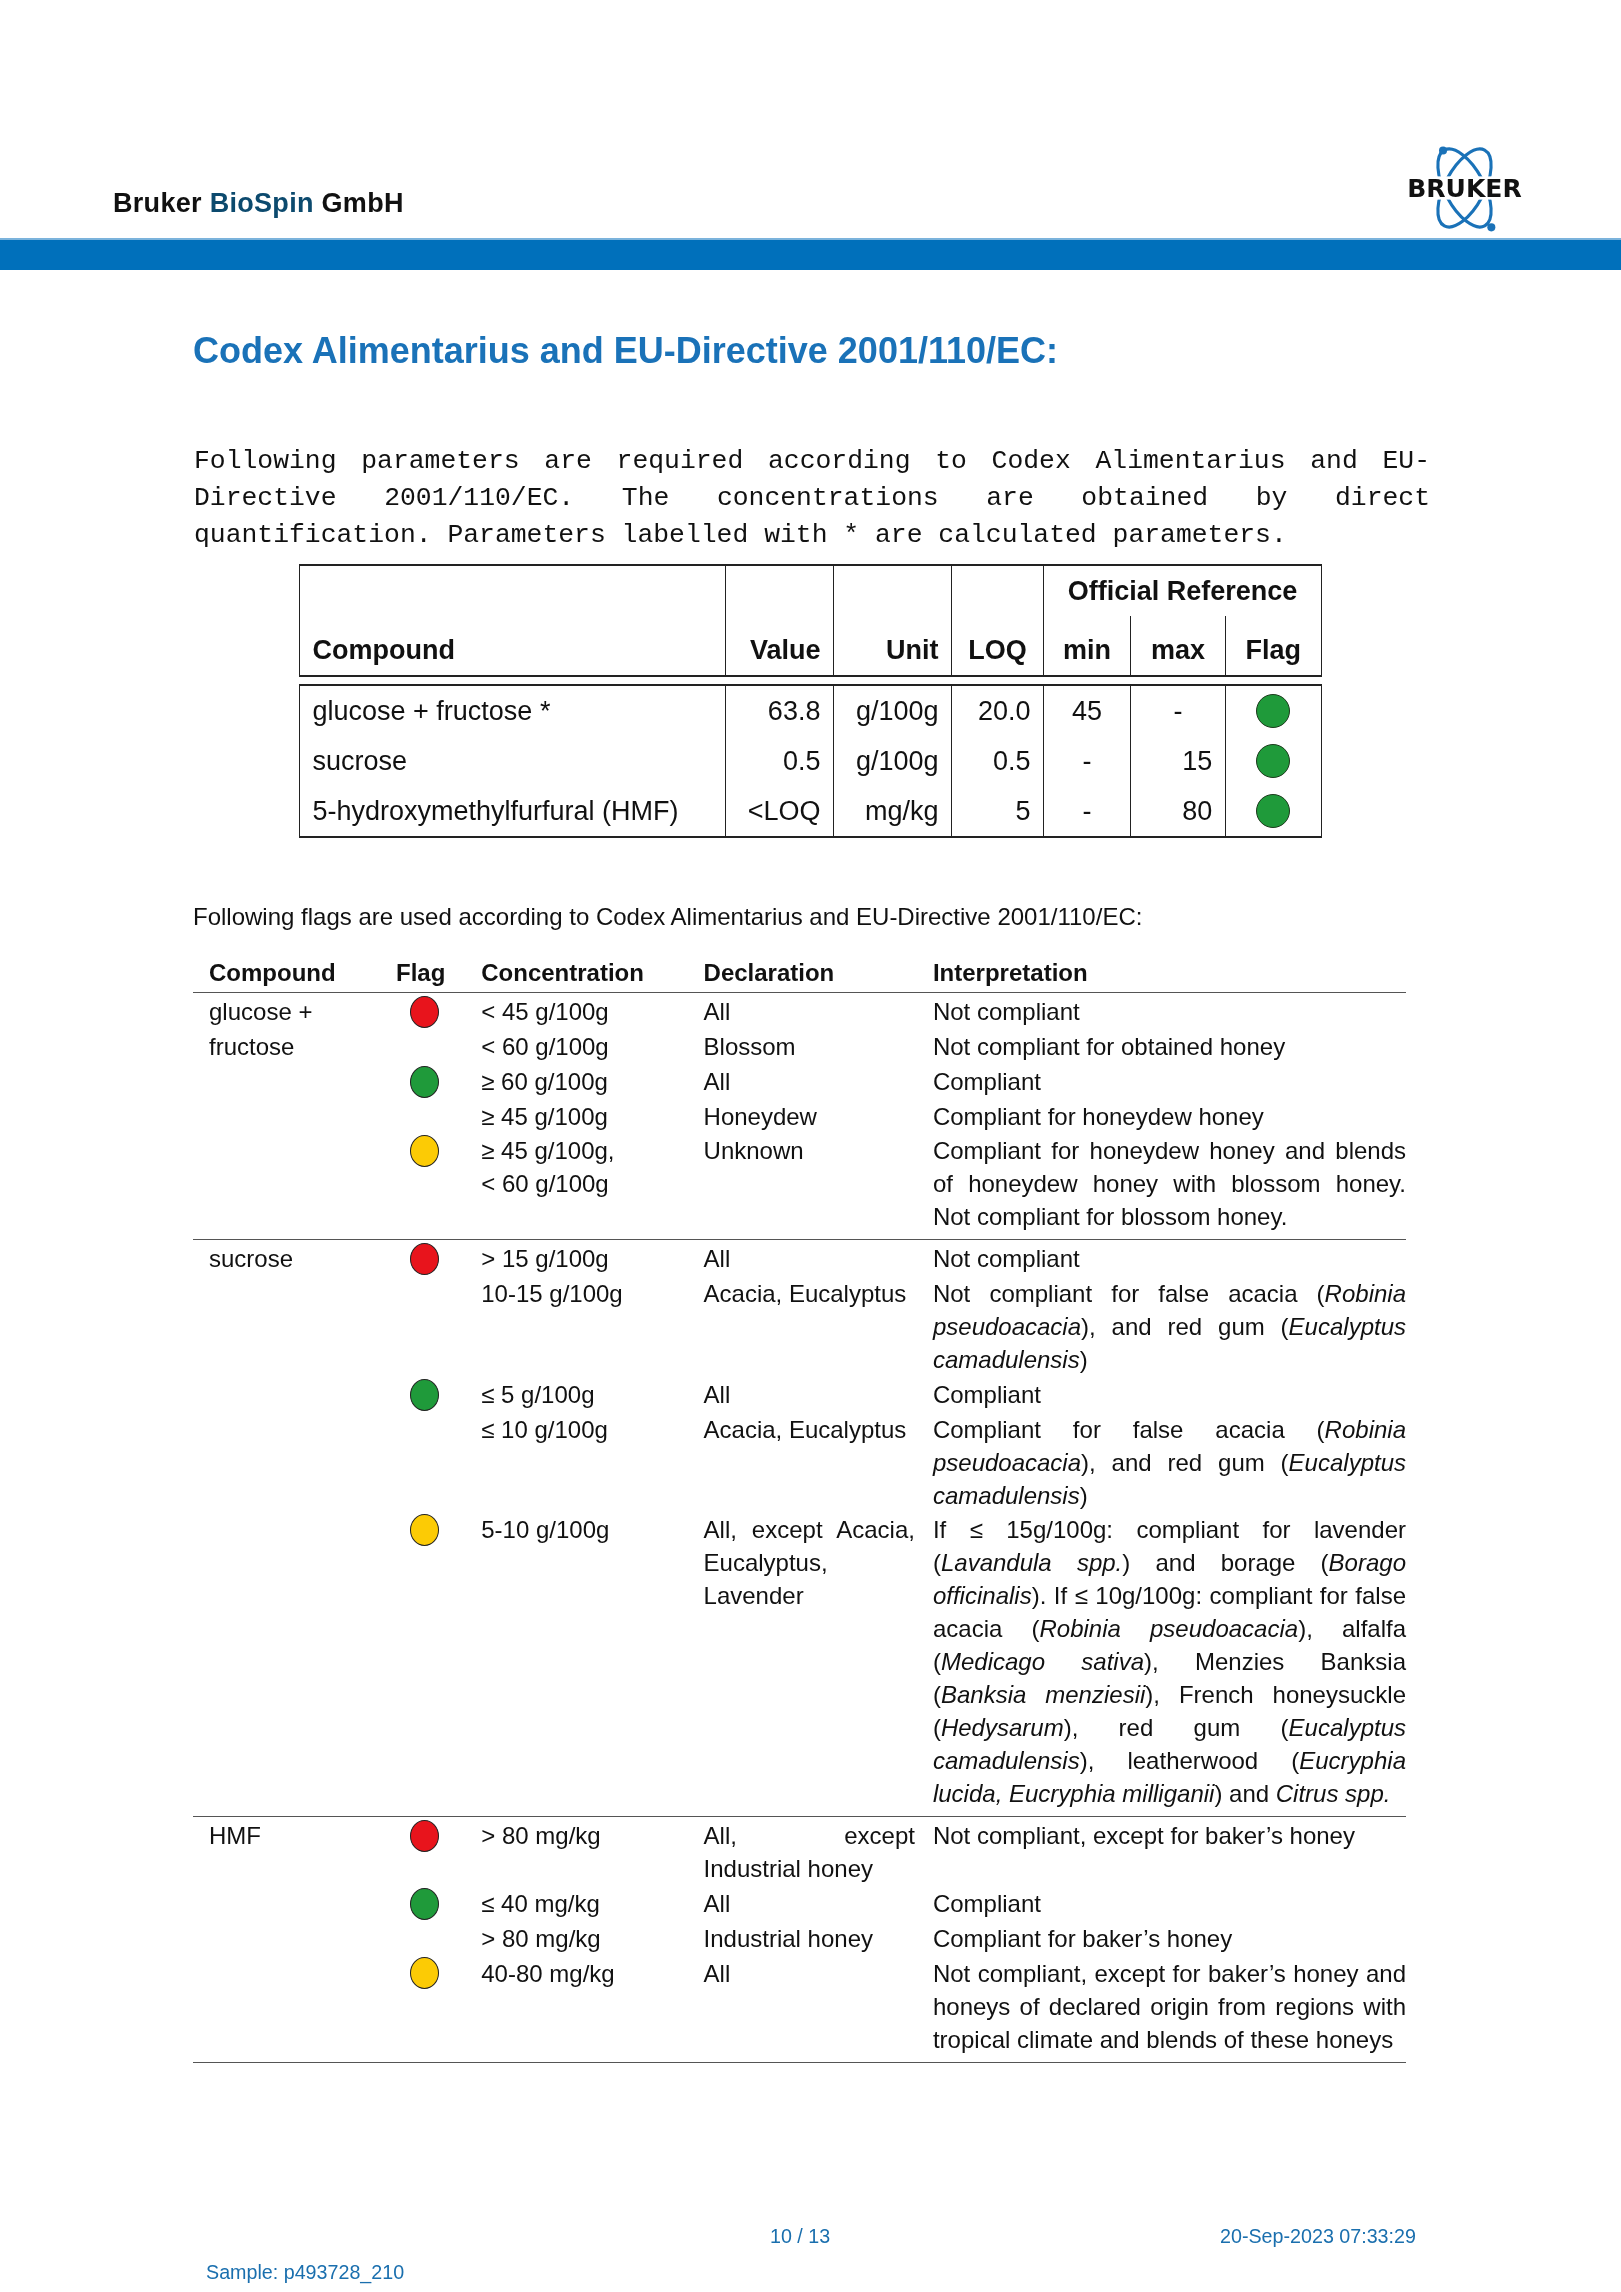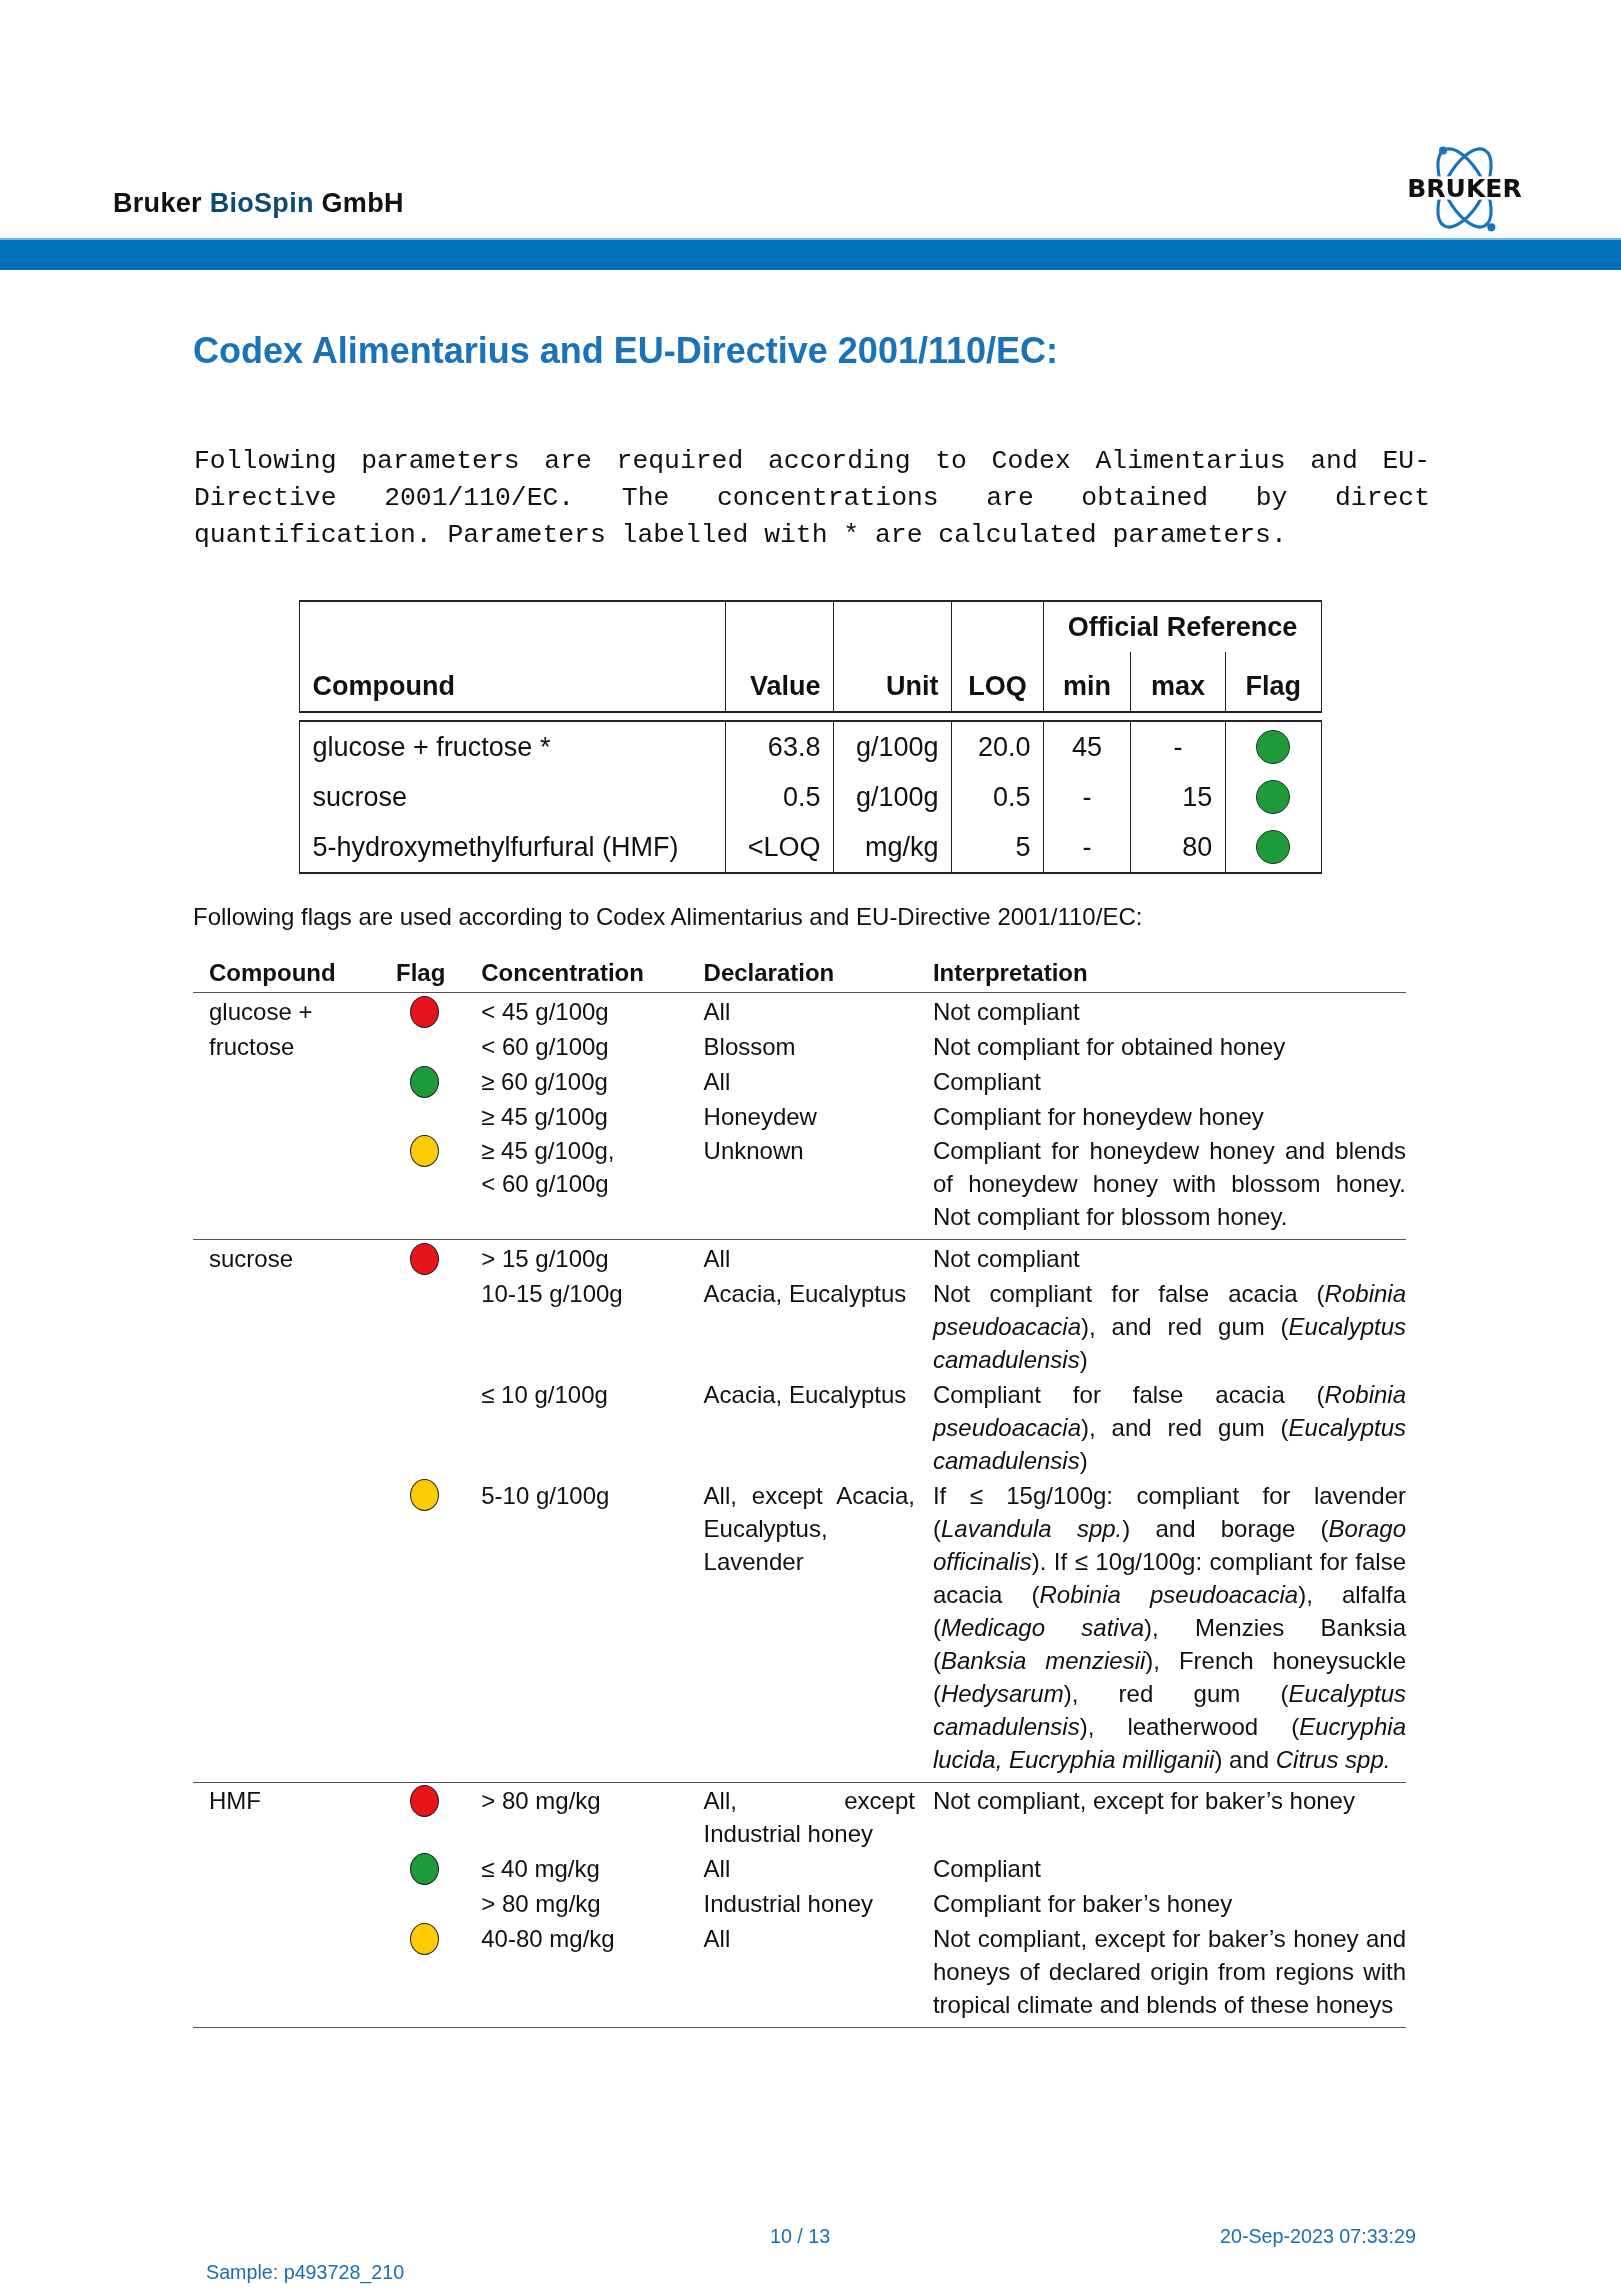--- a/index.html
+++ b/index.html
@@ -12,21 +12,21 @@
   .logo { position: absolute; left: 1384px; top: 143px; width: 161px; height: 90px; }
   .header-bar { position: absolute; left: 0; top: 240px; width: 1622px; height: 30px; background: #0070bb; }
   .header-bar-line { position: absolute; left: 0; top: 238px; width: 1622px; height: 1.8px; background: #7bb3dc; }
 
   .title { position: absolute; left: 193px; top: 330px; font-size: 36px; font-weight: bold;
            color: #1a72b8; font-family: "Liberation Sans", sans-serif; margin: 0; }
   .intro { position: absolute; left: 193px; top: 442px; width: 1236px; font-size: 26.4px; line-height: 37px;
            text-align: justify; font-family: Liberation Mono, monospace; margin: 1px; }
 
   
-  .results { position: absolute; left: 299px; top: 600px; width: 1023px; border-collapse: collapse;
+  .results { position: absolute; left: 299px; top: 564px; width: 1023px; border-collapse: collapse;
              font-family: "Liberation Sans", sans-serif; font-size: 27px; }
   .results th, .results td { border-left: 1.3px solid #222; border-right: 1.3px solid #222; padding: 0 12.5px; white-space: nowrap; }
   .results thead tr.top th { height: 50px; vertical-align: bottom; border-top: 2.2px solid #222; }
   .results thead tr.sub th { height: 50px; vertical-align: middle; border-bottom: 2.2px solid #222; }
   .results th { font-weight: bold; }
   .results tr.gap td { height: 7.2px; padding: 0; border-left: none; border-right: none; }
   .results tbody.data tr:first-child td { border-top: 2.2px solid #222; }
   .results tbody.data tr:last-child td { border-bottom: 2.2px solid #222; }
   .results tbody.data td { height: 50px; }
   .r { text-align: right; }
@@ -204,20 +204,27 @@
       <td class="col-compound"></td>
       <td class="col-flag"></td>
       <td class="col-conc">10-15 g/100g</td>
       <td class="col-decl">
           <span class="decl-text">Acacia, Eucalyptus</span>
         </td>
       <td class="col-interp"><span>Not compliant for false acacia (</span><i>Robinia pseudoacacia</i><span>), and red gum (</span><i>Eucalyptus camadulensis</i><span>)</span></td>
     </tr>
     <tr>
       <td class="col-compound"></td>
+      <td class="col-flag"><span class="fdot" style="background: rgb(31, 154, 58);"></span></td>
+      <td class="col-conc">≤ 5 g/100g</td>
+      <td class="col-decl">All</td>
+      <td class="col-interp">Compliant</td>
+    </tr>
+    <tr>
+      <td class="col-compound"></td>
       <td class="col-flag"></td>
       <td class="col-conc">≤ 10 g/100g</td>
       <td class="col-decl">
           <span class="decl-text">Acacia, Eucalyptus</span>
         </td>
       <td class="col-interp"><span>Compliant for false acacia (</span><i>Robinia pseudoacacia</i><span>), and red gum (</span><i>Eucalyptus camadulensis</i><span>)</span></td>
     </tr>
     <tr class="grp-end">
       <td class="col-compound"></td>
       <td class="col-flag"><span class="fdot" style="background: rgb(252, 203, 5);"></span></td>

